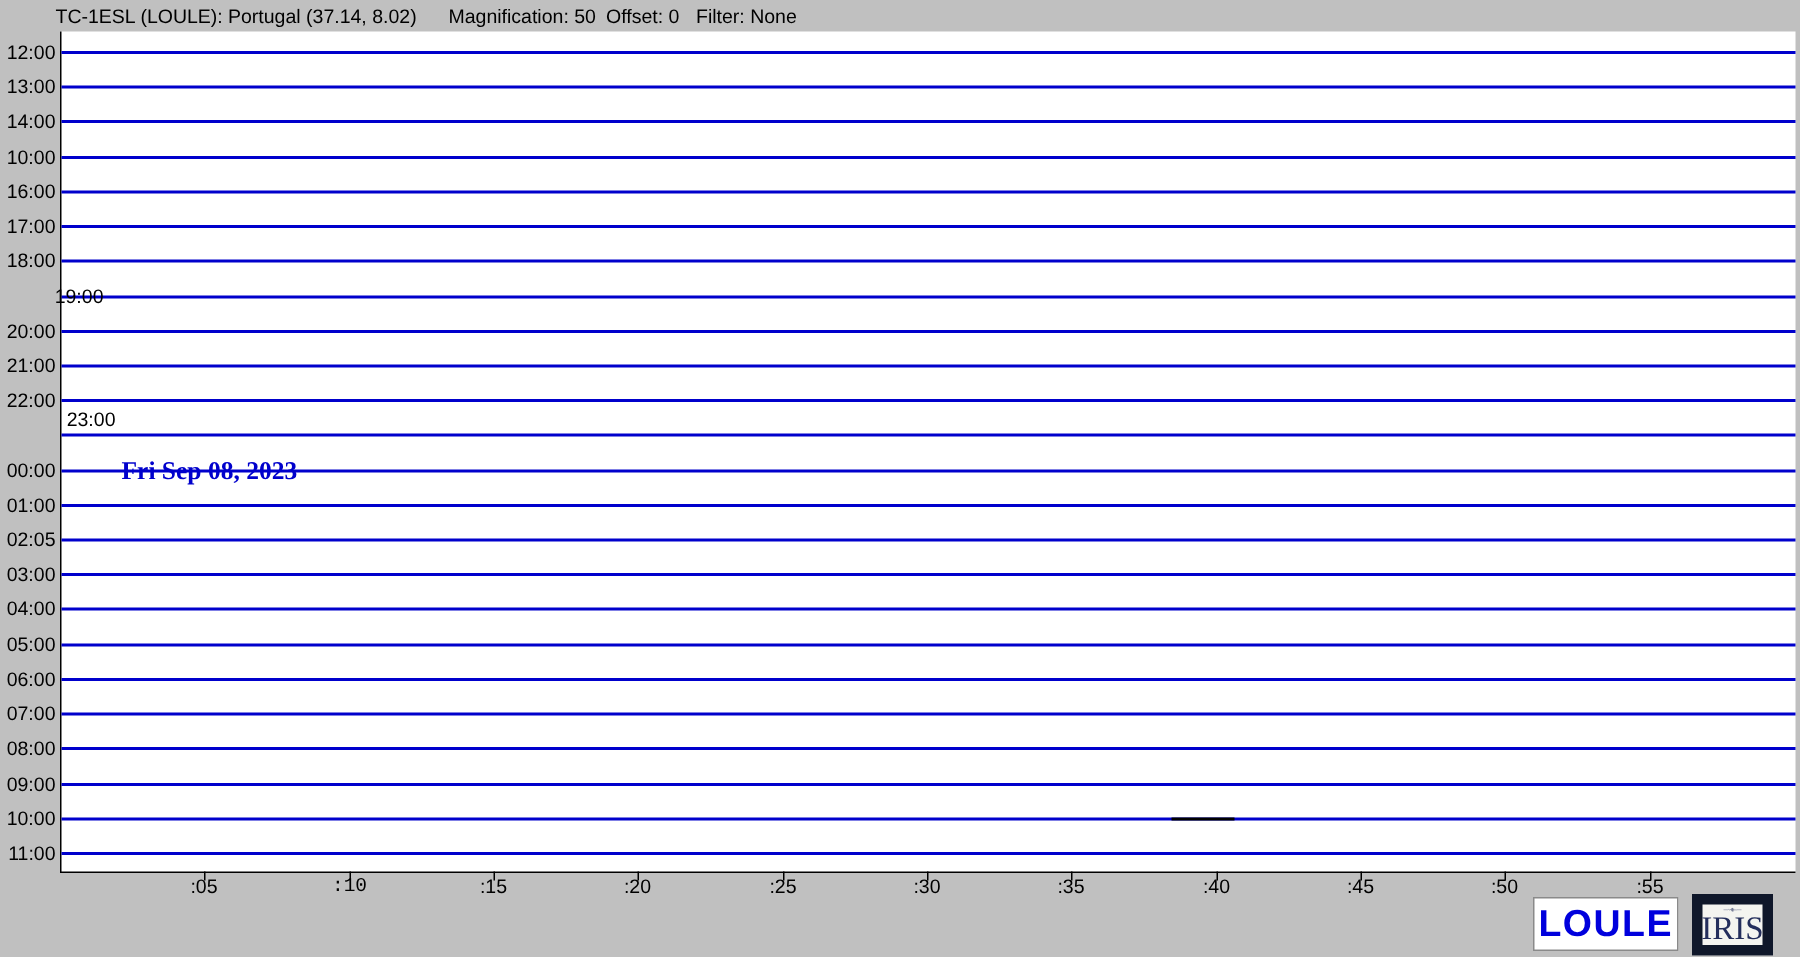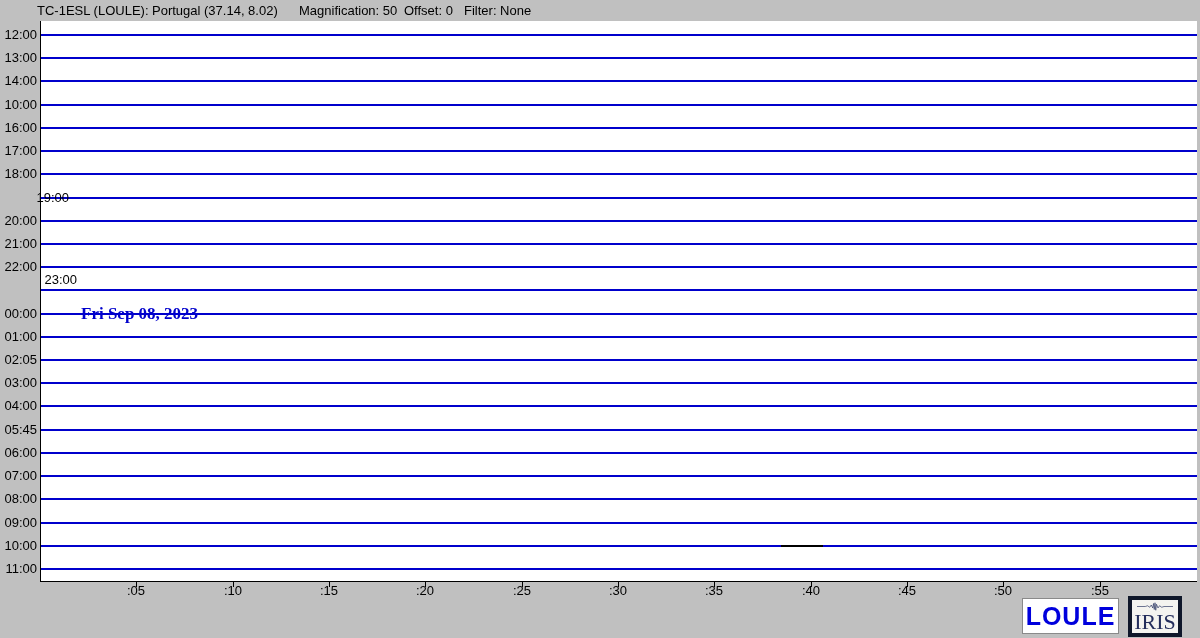--- a/index.html
+++ b/index.html
@@ -45,21 +45,21 @@
     background:#fff;border:1px solid #8a8a8a;
     display:flex;align-items:center;justify-content:center;
     box-sizing:border-box;
   }
   #station-badge span{
     font-size:25px;font-weight:bold;color:#0000dd;letter-spacing:1px;
     font-family:"Liberation Sans",sans-serif;
   }
   #iris-logo{
     position:absolute;left:1128px;top:596px;width:54px;height:41px;
-    background:#f4f4f0;border:4px solid #0f172a;box-sizing:border-box;
+    background:#f4f4f0;border:7px solid #0f172a;box-sizing:border-box;
     display:flex;flex-direction:column;align-items:center;justify-content:flex-start;
   }
   #iris-logo svg{display:block;margin-top:2px;}
   #iris-logo .iris-text{
     font-family:"Liberation Serif",serif;font-size:22px;line-height:22px;
     color:#242e5c;letter-spacing:0px;margin-top:0px;
   }
 </style>
 </head>
 <body>
@@ -111,34 +111,34 @@
     <div class="hour-label" style="top: 190px; padding-left: 32px;">19:00</div>
     <div class="hour-label" style="top: 213px;">20:00</div>
     <div class="hour-label" style="top: 236px;">21:00</div>
     <div class="hour-label" style="top: 259px;">22:00</div>
     <div class="hour-label" style="top: 272px; padding-left: 40px;">23:00</div>
     <div class="hour-label" style="top: 306px;">00:00</div>
     <div class="hour-label" style="top: 329px;">01:00</div>
     <div class="hour-label" style="top: 352px;">02:05</div>
     <div class="hour-label" style="top: 375px;">03:00</div>
     <div class="hour-label" style="top: 398px;">04:00</div>
-    <div class="hour-label" style="top: 422px;">05:45</div>
+    <div class="hour-label" style="top: 422px;">05:00</div>
     <div class="hour-label" style="top: 445px;">06:00</div>
     <div class="hour-label" style="top: 468px;">07:00</div>
     <div class="hour-label" style="top: 491px;">08:00</div>
     <div class="hour-label" style="top: 515px;">09:00</div>
     <div class="hour-label" style="top: 538px;">10:00</div>
     <div class="hour-label" style="top: 561px;">11:00</div>
   </div>
 
 <div id="minute-axis">
     <div class="x-tick" style="left: 136px;"></div>
     <div class="x-tick-label" style="left: 119px;">:05</div>
     <div class="x-tick" style="left: 233px;"></div>
-    <div class="x-tick-label" style="left: 216px;">:10</div>
+    <div class="x-tick-label" style="left: 216px; font-family: Liberation Mono, monospace;">:10</div>
     <div class="x-tick" style="left: 329px;"></div>
     <div class="x-tick-label" style="left: 312px;">:15</div>
     <div class="x-tick" style="left: 425px;"></div>
     <div class="x-tick-label" style="left: 408px;">:20</div>
     <div class="x-tick" style="left: 522px;"></div>
     <div class="x-tick-label" style="left: 505px;">:25</div>
     <div class="x-tick" style="left: 618px;"></div>
     <div class="x-tick-label" style="left: 601px;">:30</div>
     <div class="x-tick" style="left: 714px;"></div>
     <div class="x-tick-label" style="left: 697px;">:35</div>

